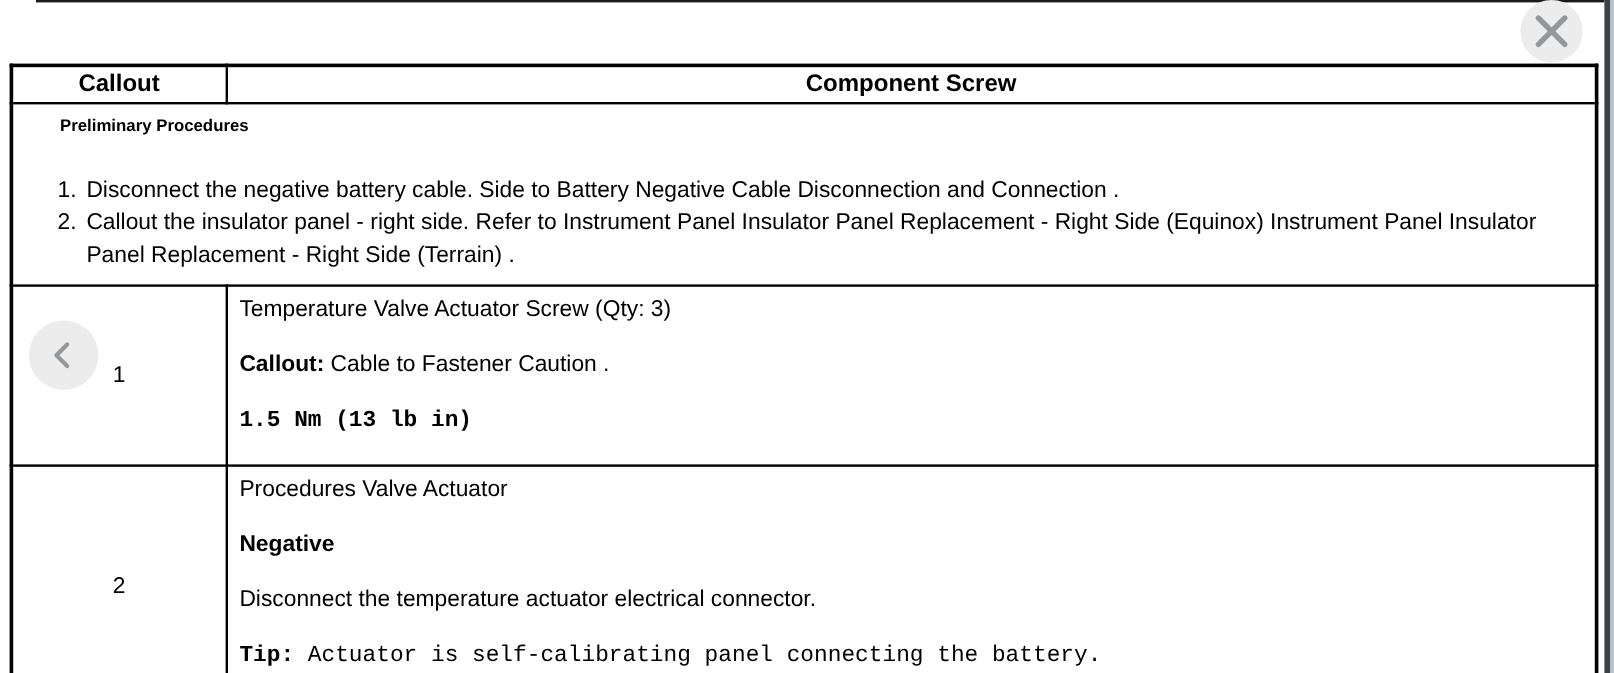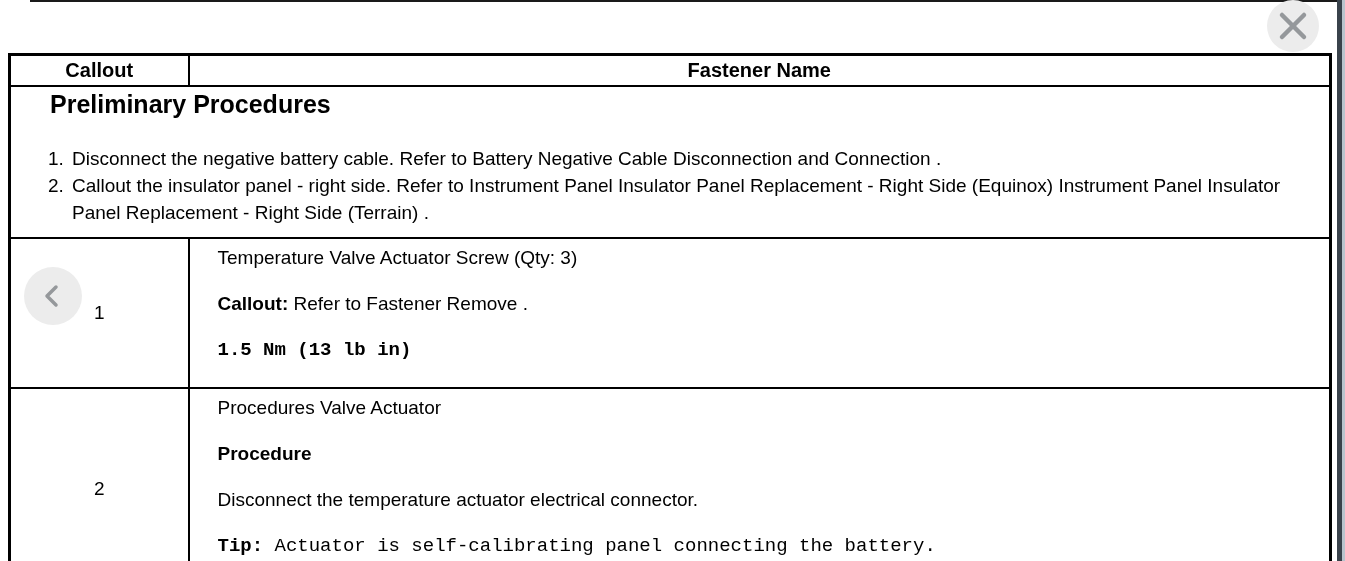--- a/index.html
+++ b/index.html
@@ -25,25 +25,25 @@
   .callout-table{border:3px solid #000;}
   col.c-callout{width:179px;}
 
   th{font-size:20px;font-weight:bold;text-align:center;height:29px;padding:0;}
   tr.r-prelim td{height:144px;vertical-align:top;padding:6px 10px 0 8px;}
   tr.r1 td{height:132px;}
   tr.r2 td{height:183px;}
 
   td.callout-num{text-align:center;font-size:19px;}
 
-  td.comp{vertical-align:top;padding:8px 28px;font-size:19px;line-height:22px;}
+  td.comp{vertical-align:top;padding:8px 10px;font-size:19px;line-height:22px;}
   td.comp p{margin:0 0 24px 0;}
   td.comp p:last-child{margin-bottom:0;font-family:Liberation Mono, monospace;}
 
-  .prelim-title{font-size:25px;font-weight:bold;line-height:22px;margin:0 0 0 31px;}
+  .prelim-title{font-size:14px;font-weight:bold;line-height:22px;margin:0 0 0 31px;}
   ol.prelim-steps{
     margin:30px 0 0 0;padding:0 6px 0 50px;
     font-size:19px;line-height:27px;
   }
   ol.prelim-steps li{padding-left:3px;}
 
   
   .circle-btn{
     position:absolute;border-radius:50%;background:#ececec;
     display:flex;align-items:center;justify-content:center;
@@ -59,44 +59,44 @@
 <div class="top-rule"></div>
 
 <table class="callout-table">
   <colgroup>
       <col class="c-callout">
       <col>
     </colgroup>
   <tbody>
       <tr>
     <th>Callout</th>
-    <th>Fastener Name</th>
+    <th>Component Screw</th>
   </tr>
   <tr class="r-prelim">
     <td colspan="2">
       <p class="prelim-title">Preliminary Procedures</p>
       <ol class="prelim-steps">
-        <li>Disconnect the negative battery cable. Refer to Battery Negative Cable Disconnection and Connection .</li>
+        <li>Disconnect the negative battery cable. Side to Battery Negative Cable Disconnection and Connection .</li>
         <li>Callout the insulator panel - right side. Refer to Instrument Panel Insulator Panel Replacement - Right Side (Equinox) Instrument Panel Insulator Panel Replacement - Right Side (Terrain) .</li>
       </ol>
     </td>
   </tr>
   <tr class="r1">
     <td class="callout-num">1</td>
     <td class="comp">
       <p><b></b><span>Temperature Valve Actuator Screw (Qty: 3)</span></p>
-      <p><b>Callout:</b><span> Refer to Fastener Remove .</span></p>
+      <p><b>Callout:</b><span> Cable to Fastener Caution .</span></p>
       <p><b>1.5 Nm (13 lb in)</b><span></span></p>
     </td>
   </tr>
   <tr class="r2">
     <td class="callout-num">2</td>
     <td class="comp">
       <p><b></b><span>Procedures Valve Actuator</span></p>
-      <p><b>Procedure</b><span></span></p>
+      <p><b>Negative</b><span></span></p>
       <p><b></b><span>Disconnect the temperature actuator electrical connector.</span></p>
       <p><b>Tip:</b><span> Actuator is self-calibrating panel connecting the battery.</span></p>
     </td>
   </tr>
 </tbody>
   </table>
 
 <button class="circle-btn btn-close">
   <svg width="30" height="30" viewBox="0 0 30 30">
     <line x1="4" y1="4" x2="26" y2="26" stroke="#95989b" stroke-width="4.5" stroke-linecap="round"></line>

